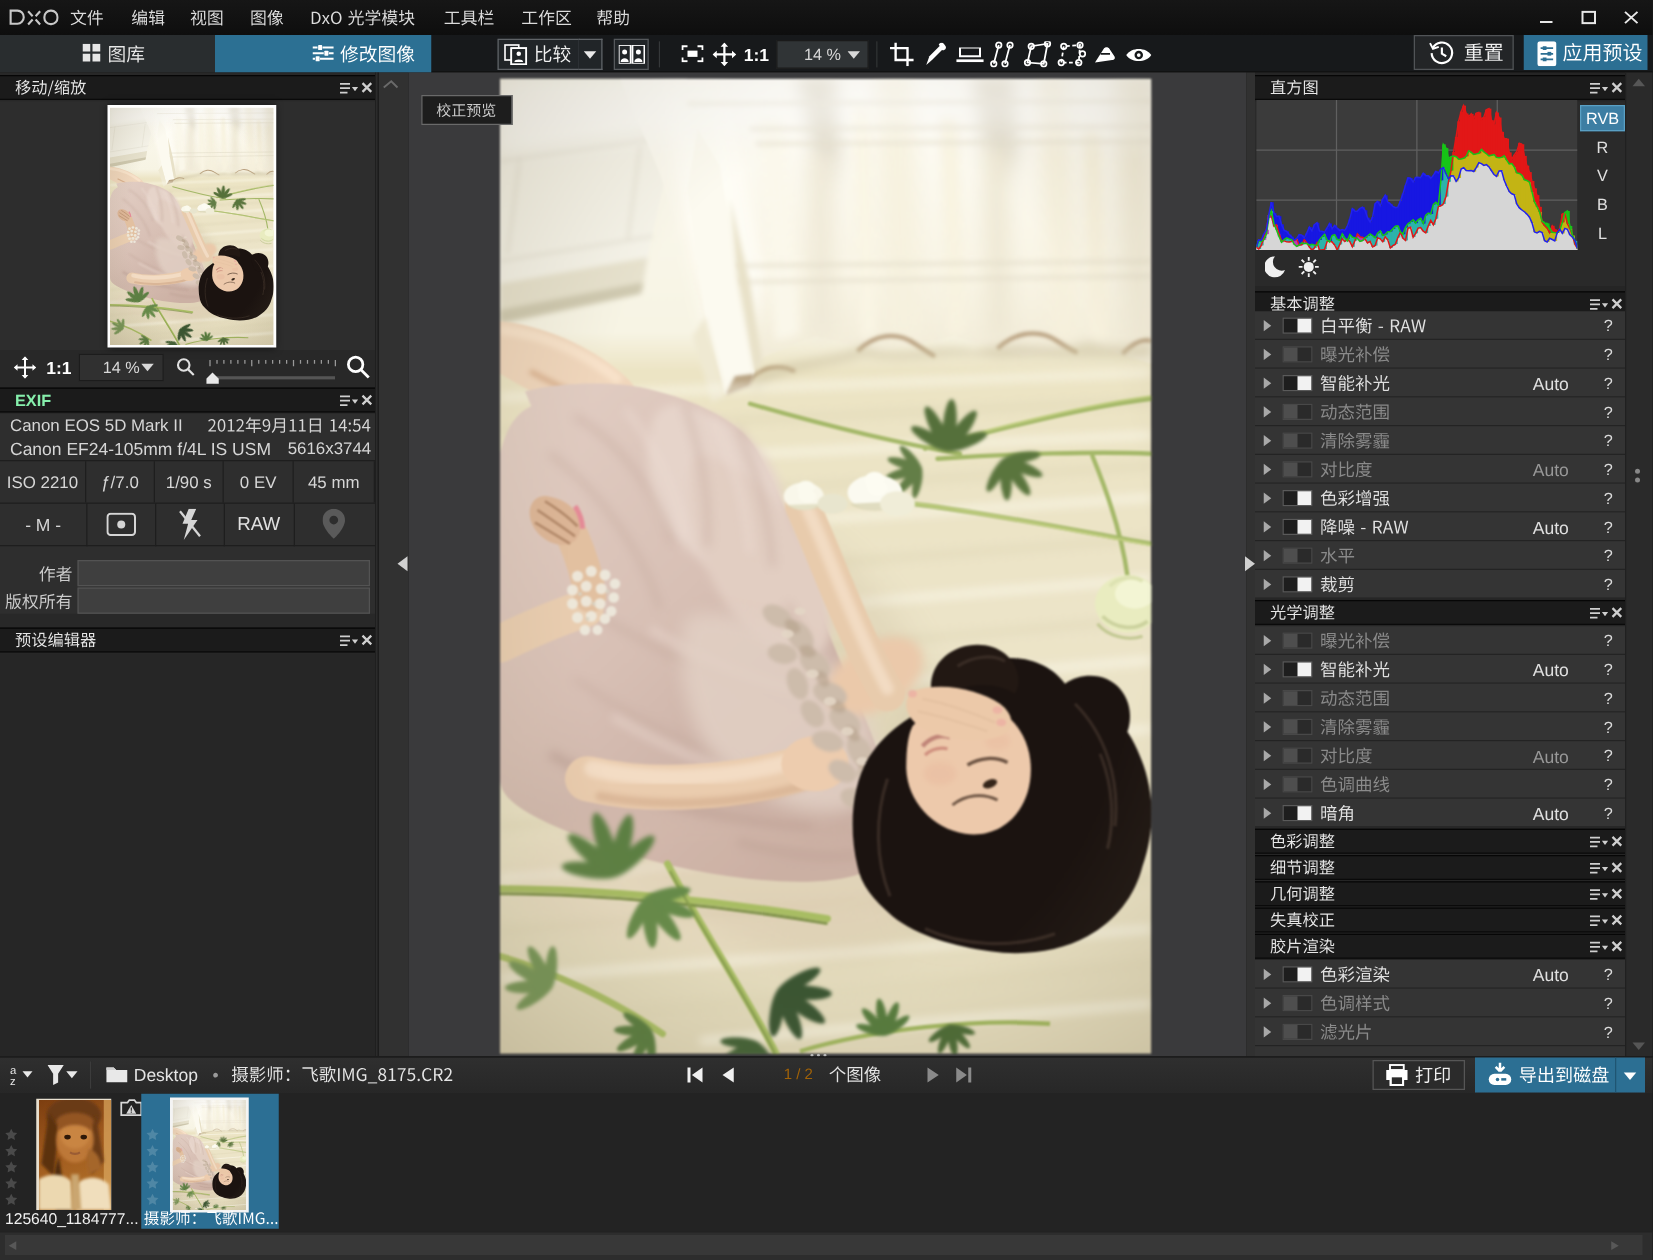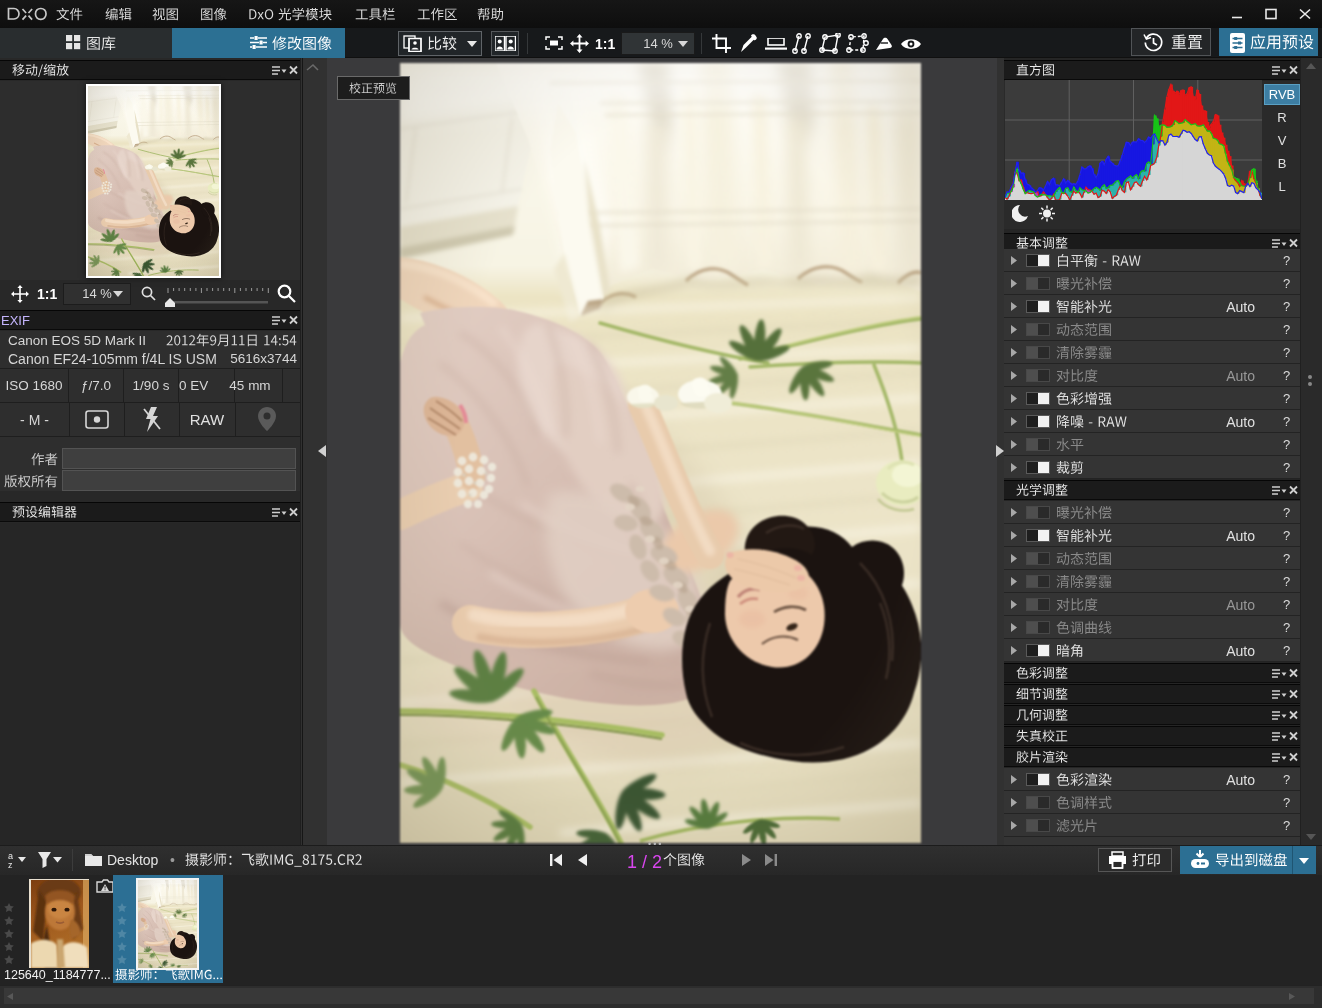--- a/index.html
+++ b/index.html
@@ -316,21 +316,21 @@
       <rect x="3" y="13" width="100" height="2.5" fill="#555"></rect>
       <path d="M5,10 l5,5 v4 h-10 v-4 z" fill="#e8e8e8"></path>
     </svg>
     <svg class="abs" style="left:277px;top:284px" width="19" height="19" viewBox="0 0 19 19">
       <g stroke="#fff" stroke-width="2.2" fill="none">
         <circle cx="7.5" cy="7.5" r="5.8"></circle>
         <path d="M12,12 L18,18"></path>
       </g>
     </svg>
     <div class="abs" style="left:0px;top:310px;width:300px;height:20px;background:#1b1b1b;border-top:1px solid #060606;border-bottom:1px solid #0a0a0a"></div>
-    <div class="abs" style="left:1px;top:313px;color:#c4b5fd;font-size:13px;font-weight:normal">EXIF</div>
+    <div class="abs" style="left:12px;top:313px;color:#86efac;font-size:13px;font-weight:bold">EXIF</div>
     <svg class="abs" style="left:272px;top:315px" width="26" height="12" viewBox="0 0 26 12">
       <g stroke="#cfcfcf" stroke-width="1.4" fill="#cfcfcf">
 <path d="M0,2 h8 M0,5.5 h8 M0,9 h6" fill="none"></path>
         <path d="M9.5,4.5 h5 l-2.5,3.5 z" stroke="none"></path>
 <path d="M18,1.5 l7,7 M25,1.5 l-7,7" stroke-width="1.8"></path>
       </g>
     </svg>
     <div class="abs" style="left:0;top:331px;width:300px;height:160px;background:#2e2e2e"></div>
     <div class="abs" style="left:8px;top:333px;color:#d6d6d6;font-size:13.5px">Canon EOS 5D Mark II</div>
     <svg style="position:absolute;left:166.3px;top:331.1px;overflow:visible" width="130.7" height="18.9">
@@ -348,25 +348,25 @@
         <use href="#c0031" x="7185"></use>
         <use href="#c0034" x="7740"></use>
         <use href="#c003a" x="8295"></use>
         <use href="#c0035" x="8573"></use>
         <use href="#c0034" x="9128"></use>
       </g>
     </svg>
     <div class="abs" style="left:8px;top:351px;color:#d6d6d6;font-size:14px">Canon EF24-105mm f/4L IS USM</div>
     <div class="abs" style="right:1025px;top:351px;color:#d6d6d6;font-size:13.5px">5616x3744</div>
     <div class="abs" style="left:0;top:368px;width:300px;height:1px;background:#1e1e1e"></div>
-    <div class="abs" style="left:0px;top:369px;width:69px;height:33px;border-right:1px solid #1e1e1e;color:#d6d6d6;font-size:13.5px;text-align:center;line-height:33px">ISO 1680</div>
+    <div class="abs" style="left:0px;top:369px;width:69px;height:33px;border-right:1px solid #1e1e1e;color:#d6d6d6;font-size:13.5px;text-align:center;line-height:33px">ISO 2210</div>
     <div class="abs" style="left:69px;top:369px;width:55px;height:33px;border-right:1px solid #1e1e1e;color:#d6d6d6;font-size:13.5px;text-align:center;line-height:33px">ƒ/7.0</div>
     <div class="abs" style="left:124px;top:369px;width:55px;height:33px;border-right:1px solid #1e1e1e;color:#d6d6d6;font-size:13.5px;text-align:center;line-height:33px">1/90 s</div>
-    <div class="abs" style="left:179px;top:369px;width:56px;height:33px;border-right:1px solid #1e1e1e;color:#d6d6d6;font-size:13.5px;text-align:left;line-height:33px">0 EV</div>
-    <div class="abs" style="left:218px;top:369px;width:65px;height:33px;border-right:1px solid #1e1e1e;color:#d6d6d6;font-size:13.5px;text-align:center;line-height:33px">45 mm</div>
+    <div class="abs" style="left:179px;top:369px;width:56px;height:33px;border-right:1px solid #1e1e1e;color:#d6d6d6;font-size:13.5px;text-align:center;line-height:33px">0 EV</div>
+    <div class="abs" style="left:235px;top:369px;width:65px;height:33px;border-right:1px solid #1e1e1e;color:#d6d6d6;font-size:13.5px;text-align:center;line-height:33px">45 mm</div>
     <div class="abs" style="left:0;top:402px;width:300px;height:1px;background:#1e1e1e"></div>
     <div class="abs" style="left:0;top:403px;width:300px;height:34px;border-bottom:1px solid #1e1e1e"></div>
     <div class="abs" style="left:69px;top:403px;width:1px;height:34px;background:#1e1e1e"></div>
     <div class="abs" style="left:124px;top:403px;width:1px;height:34px;background:#1e1e1e"></div>
     <div class="abs" style="left:179px;top:403px;width:1px;height:34px;background:#1e1e1e"></div>
     <div class="abs" style="left:235px;top:403px;width:1px;height:34px;background:#1e1e1e"></div>
     <div class="abs" style="left:0px;top:403px;width:69px;height:34px;color:#d6d6d6;font-size:14px;text-align:center;line-height:34px">- M -</div>
     <svg class="abs" style="left:85px;top:410px" width="24" height="19" viewBox="0 0 24 19">
       <g>
         <rect x="1" y="1" width="22" height="17" rx="2.5" fill="none" stroke="#d6d6d6" stroke-width="1.6"></rect>
@@ -1322,21 +1322,21 @@
     </svg>
     <svg class="abs" style="left:549px;top:853px" width="14" height="14" viewBox="0 0 14 14">
       <g fill="#f0f0f0">
         <rect x="1" y="1" width="2.4" height="12"></rect>
         <path d="M13,1 L13,13 L4.5,7 Z"></path>
       </g>
     </svg>
     <svg class="abs" style="left:576px;top:853px" width="12" height="14" viewBox="0 0 12 14">
       <path d="M11,1 L11,13 L2,7 Z" fill="#f0f0f0"></path>
     </svg>
-    <div class="abs" style="left:627px;top:852px;color:#d946ef;font-size:18px">1 / 2</div>
+    <div class="abs" style="left:627px;top:852px;color:#a16207;font-size:12px">1 / 2</div>
     <svg style="position:absolute;left:663.0px;top:850.2px;overflow:visible" width="42.0" height="19.6">
       <g transform="translate(0,14.77) scale(0.01400,-0.01400)" fill="#e4e4e4" opacity="1.0">
         <use href="#c4e2a" x="0"></use>
         <use href="#c56fe" x="1000"></use>
         <use href="#c50cf" x="2000"></use>
       </g>
     </svg>
     <svg class="abs" style="left:741px;top:853px" width="12" height="14" viewBox="0 0 12 14">
       <path d="M1,1 L1,13 L10,7 Z" fill="#8a8a8a"></path>
     </svg>

